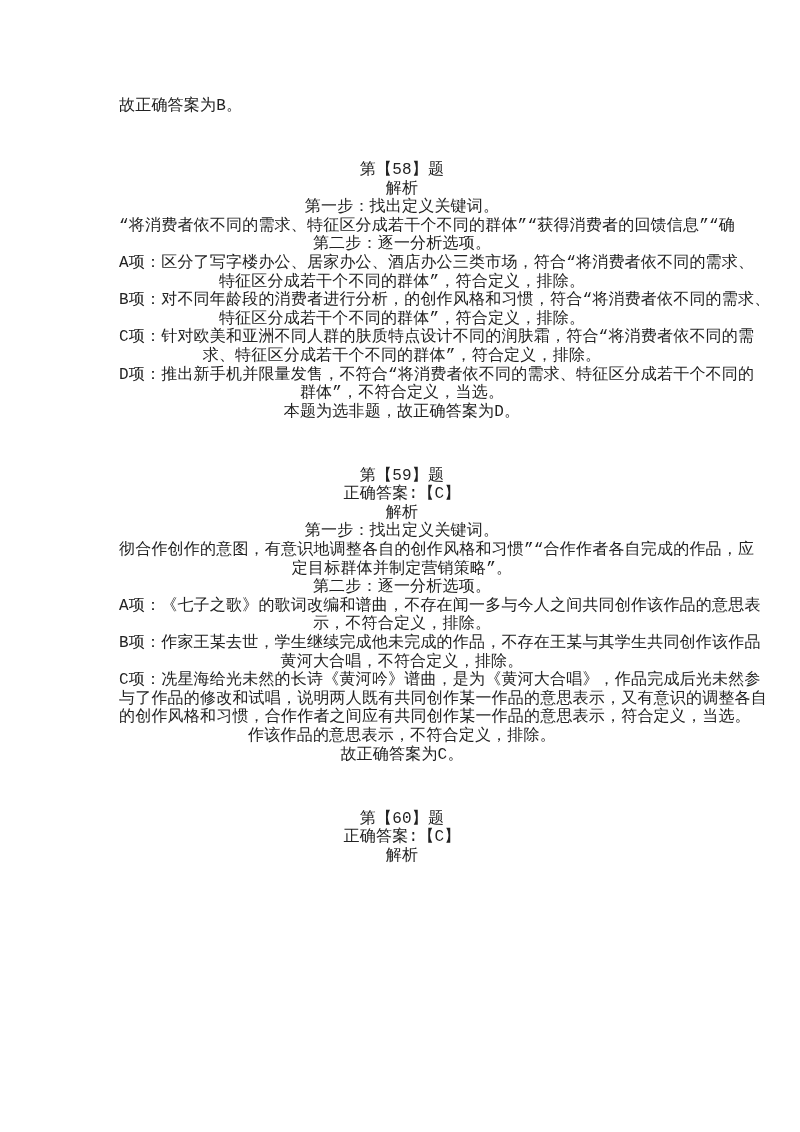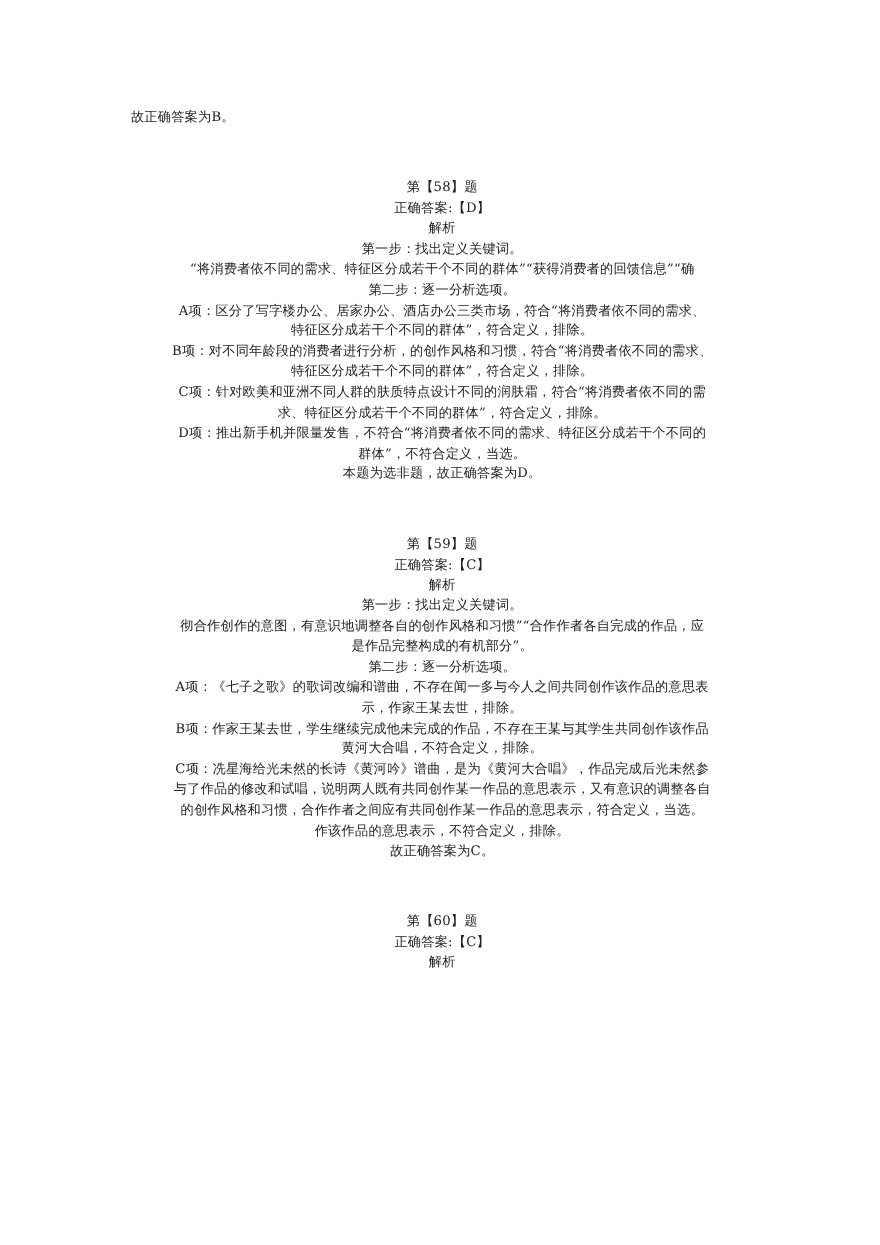--- a/index.html
+++ b/index.html
@@ -1,32 +1,31 @@
 <!DOCTYPE html>
 <html><head>
 <meta charset="utf-8">
 <style>
   html, body { margin:0; padding:0; background:#ffffff; }
   body { width:800px; height:1132px; position:relative; overflow:hidden;
          font-family: "DejaVu Serif", "Liberation Serif", serif; color:#222; }
   .page { position:absolute; left:119px; top:97px; width:566px; }
-  .line { font-size:12px; line-height:18.6px; height:18.6px; white-space:nowrap; letter-spacing:0.2px; }
+  .line { font-size:16px; line-height:18.6px; height:18.6px; white-space:nowrap; letter-spacing:0.2px;font-family:Liberation Mono, monospace; }
   .gap-big { height:44.5px; }
   .section { margin:0;text-align:center; }
 </style>
 </head>
 <body>
 
 <div class="page">
   <div class="line">故正确答案为B。</div>
   <div class="gap-big" style="height:45.4px"></div>
 
   <div class="section">
     <div class="line">第【58】题</div>
-    <div class="line">正确答案:【D】</div>
     <div class="line">解析</div>
     <div class="line">第一步：找出定义关键词。</div>
     <div class="line">“将消费者依不同的需求、特征区分成若干个不同的群体”“获得消费者的回馈信息”“确</div>
     <div class="line">第二步：逐一分析选项。</div>
     <div class="line">A项：区分了写字楼办公、居家办公、酒店办公三类市场，符合“将消费者依不同的需求、</div>
     <div class="line">特征区分成若干个不同的群体”，符合定义，排除。</div>
     <div class="line">B项：对不同年龄段的消费者进行分析，的创作风格和习惯，符合“将消费者依不同的需求、</div>
     <div class="line">特征区分成若干个不同的群体”，符合定义，排除。</div>
     <div class="line">C项：针对欧美和亚洲不同人群的肤质特点设计不同的润肤霜，符合“将消费者依不同的需</div>
     <div class="line">求、特征区分成若干个不同的群体”，符合定义，排除。</div>
@@ -35,24 +34,24 @@
     <div class="line">本题为选非题，故正确答案为D。</div>
   </div>
   <div class="gap-big" style="height:45.4px"></div>
 
   <div class="section">
     <div class="line">第【59】题</div>
     <div class="line">正确答案:【C】</div>
     <div class="line">解析</div>
     <div class="line">第一步：找出定义关键词。</div>
     <div class="line">彻合作创作的意图，有意识地调整各自的创作风格和习惯”“合作作者各自完成的作品，应</div>
-    <div class="line">是作品完整构成的有机部分”。</div>
+    <div class="line">定目标群体并制定营销策略”。</div>
     <div class="line">第二步：逐一分析选项。</div>
     <div class="line">A项：《七子之歌》的歌词改编和谱曲，不存在闻一多与今人之间共同创作该作品的意思表</div>
-    <div class="line">示，作家王某去世，排除。</div>
+    <div class="line">示，不符合定义，排除。</div>
     <div class="line">B项：作家王某去世，学生继续完成他未完成的作品，不存在王某与其学生共同创作该作品</div>
     <div class="line">黄河大合唱，不符合定义，排除。</div>
     <div class="line">C项：冼星海给光未然的长诗《黄河吟》谱曲，是为《黄河大合唱》，作品完成后光未然参</div>
     <div class="line">与了作品的修改和试唱，说明两人既有共同创作某一作品的意思表示，又有意识的调整各自</div>
     <div class="line">的创作风格和习惯，合作作者之间应有共同创作某一作品的意思表示，符合定义，当选。</div>
     <div class="line">作该作品的意思表示，不符合定义，排除。</div>
     <div class="line">故正确答案为C。</div>
   </div>
   <div class="gap-big" style="height:45.4px"></div>
 

